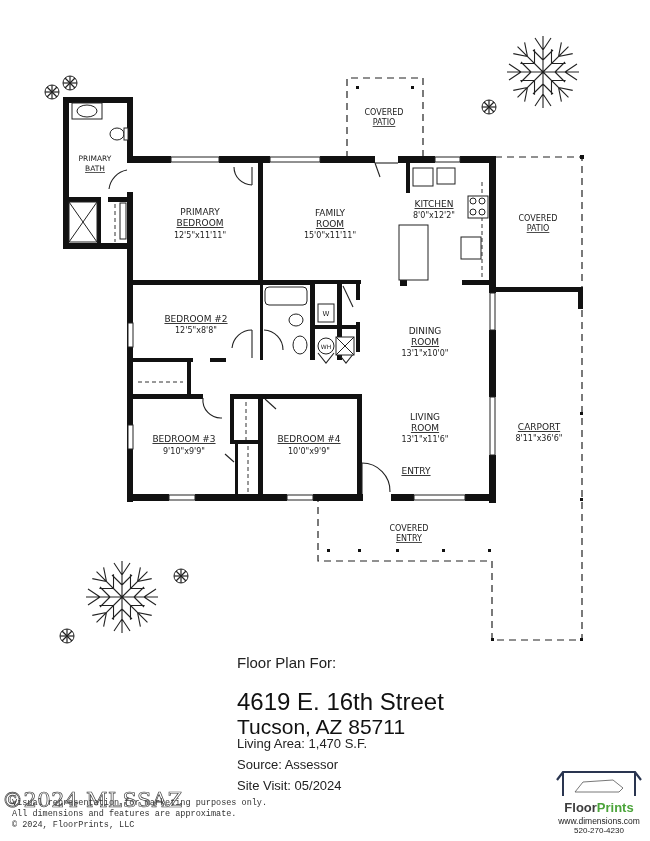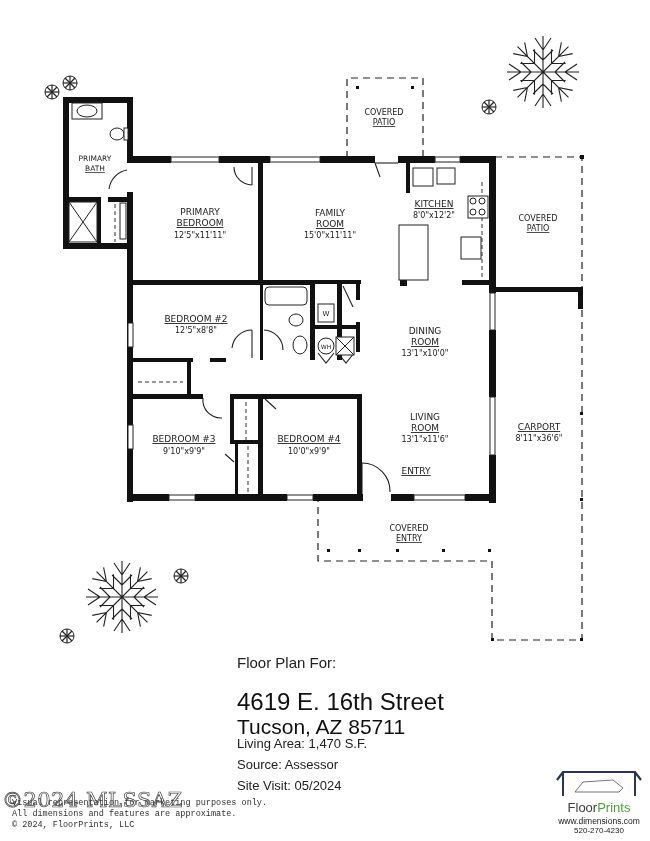--- a/index.html
+++ b/index.html
@@ -8,21 +8,21 @@
   .lbl { font-family:"DejaVu Sans", sans-serif; fill:#222; text-anchor:middle; }
   .info { position:absolute; left:237px; top:655px; line-height:1; }
   .info .l1 { font-family:"Liberation Sans", sans-serif; font-size:15px; color:#222; }
   .info .addr { font-family:"Liberation Sans", sans-serif; font-size:24px; color:#111; margin-top:20px; }
   .info .addr2 { font-family:Liberation Sans, sans-serif; font-size:21px; color:#111; margin-top:2px; }
   .info .meta { font-family:"Liberation Sans", sans-serif; font-size:13px; color:#222; margin-top:0; }
   .info .meta + .meta { margin-top:8px; }
   .disclaimer { position:absolute; left:12px; top:798px; font-family:Liberation Mono, monospace; font-size:8.5px; color:#333; line-height:11px; }
   .watermark { position:absolute; left:2px; top:788px; font-family:"DejaVu Serif", serif; font-size:21px; color:transparent; -webkit-text-stroke:0.7px #444; letter-spacing:0.5px; }
   .logo { position:absolute; left:553px; top:768px; width:92px; text-align:center; }
-  .logo .name { font-family:"Liberation Sans", sans-serif; font-size:13px; color:#3d3d3d; margin-top:-2px; }
+  .logo .name { font-family:"Liberation Sans", sans-serif; font-size:13px; color:#3d3d3d; margin-top:-2px;font-weight:bold; }
   .logo .name span { color:#4ba43a; }
   .logo .web { font-family:"Liberation Sans", sans-serif; font-size:8.5px; color:#222; margin-top:1px; }
   .logo .ph { font-family:"Liberation Sans", sans-serif; font-size:8px; color:#222; }
 </style>
 </head>
 <body>
 
 <svg class="plan" width="650" height="841" viewBox="0 0 650 841">
   <defs>
     <g id="tree">

